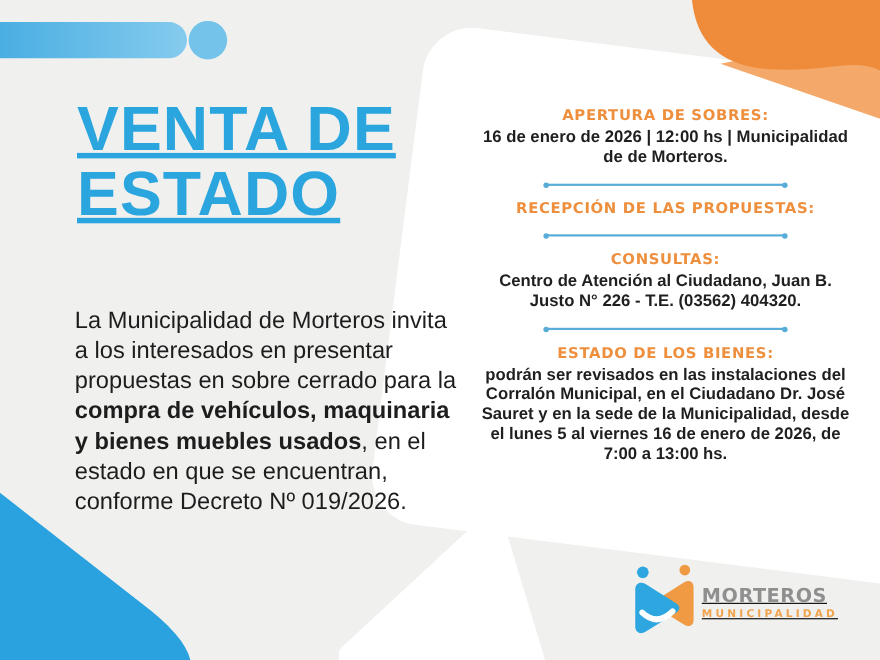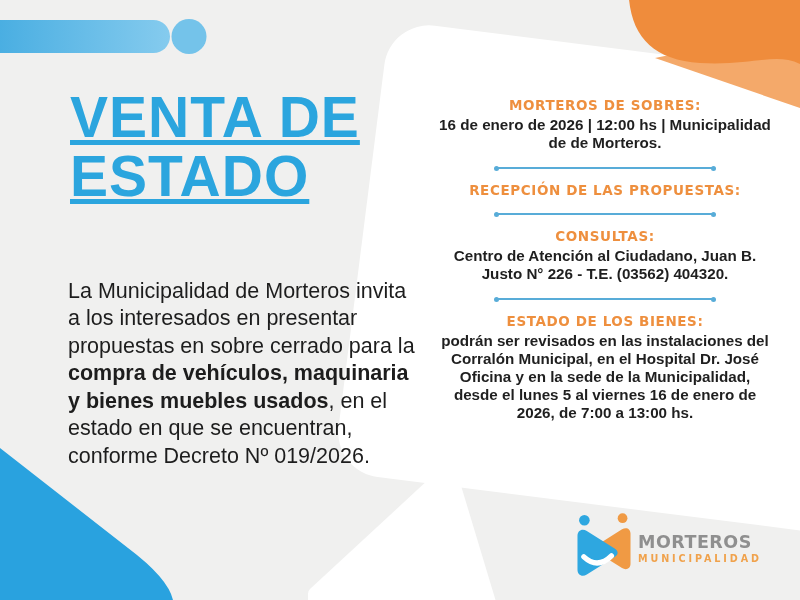--- a/index.html
+++ b/index.html
@@ -46,21 +46,21 @@
     border-radius:50%;background:#58acd8;
   }
   .divider::before{left:-2px;}
   .divider::after{right:-2px;}
 
   .logo{
     position:absolute;left:570px;top:506px;
     display:flex;align-items:flex-start;
   }
   .logo-mark{width:68px;height:70px;flex:0 0 auto;}
-  .logo-text{margin-left:0px;margin-top:27px;text-align:left;}
+  .logo-text{margin-left:0px;margin-top:27px;text-align:left;text-decoration:underline;}
   .logo-name{
     font-family:"DejaVu Sans",sans-serif;
     font-size:17.5px;font-weight:800;letter-spacing:0.5px;
     color:#8f8f8f;line-height:18px;
   }
   .logo-sub{
     font-family:"DejaVu Sans",sans-serif;
     font-size:9.6px;font-weight:700;letter-spacing:2.9px;
     color:#f0a24c;line-height:12px;margin-top:2px;
   }
@@ -94,42 +94,42 @@
   <div class="title">
     <div>VENTA DE</div>
     <div>ESTADO</div>
   </div>
 
   <p class="intro"><span>La Municipalidad de Morteros invita a los interesados en presentar propuestas en sobre cerrado para la </span><b>compra de vehículos, maquinaria y bienes muebles usados</b><span>, en el estado en que se encuentran, conforme Decreto Nº 019/2026.</span></p>
 
   <div class="right-col">
 
     <div class="section">
-      <h3>MORTEROS DE SOBRES:</h3>
+      <h3>APERTURA DE SOBRES:</h3>
       <p>16 de enero de 2026 | 12:00 hs | Municipalidad de de Morteros.</p>
     </div>
 
     <div class="divider"></div>
 
     <div class="section">
       <h3>RECEPCIÓN DE LAS PROPUESTAS:</h3>
     </div>
 
     <div class="divider"></div>
 
     <div class="section">
       <h3>CONSULTAS:</h3>
       <p>Centro de Atención al Ciudadano, Juan B. Justo N° 226 - T.E. (03562) 404320.</p>
     </div>
 
     <div class="divider"></div>
 
     <div class="section">
       <h3>ESTADO DE LOS BIENES:</h3>
-      <p><span>podrán ser revisados en las instalaciones del Corralón Municipal, en el Hospital Dr. José Oficina y en la sede de la Municipalidad, desde el </span><b>lunes 5 al viernes 16 de enero de 2026</b><span>, de 7:00 a 13:00 hs.</span></p>
+      <p><span>podrán ser revisados en las instalaciones del Corralón Municipal, en el Ciudadano Dr. José Sauret y en la sede de la Municipalidad, desde el </span><b>lunes 5 al viernes 16 de enero de 2026</b><span>, de 7:00 a 13:00 hs.</span></p>
     </div>
 
   </div>
 
   <div class="logo">
     <svg class="logo-mark" viewBox="0 0 64 66">
 
       <path d="M57,26 C57,21.5 53,19.5 49,22 L26,36.5 C22.5,38.8 22.5,41.8 26,44 L49,58.5 C53,61 57,59 57,54.5 Z" fill="#f09a44"></path>
 
       <path d="M7,28 C7,23 11.5,20.8 15.8,23.5 L42,40 C45.8,42.5 45.8,45.8 42,48.2 L15.8,64.5 C11.5,67.2 7,65 7,60 Z" fill="#2ea7e0"></path>

